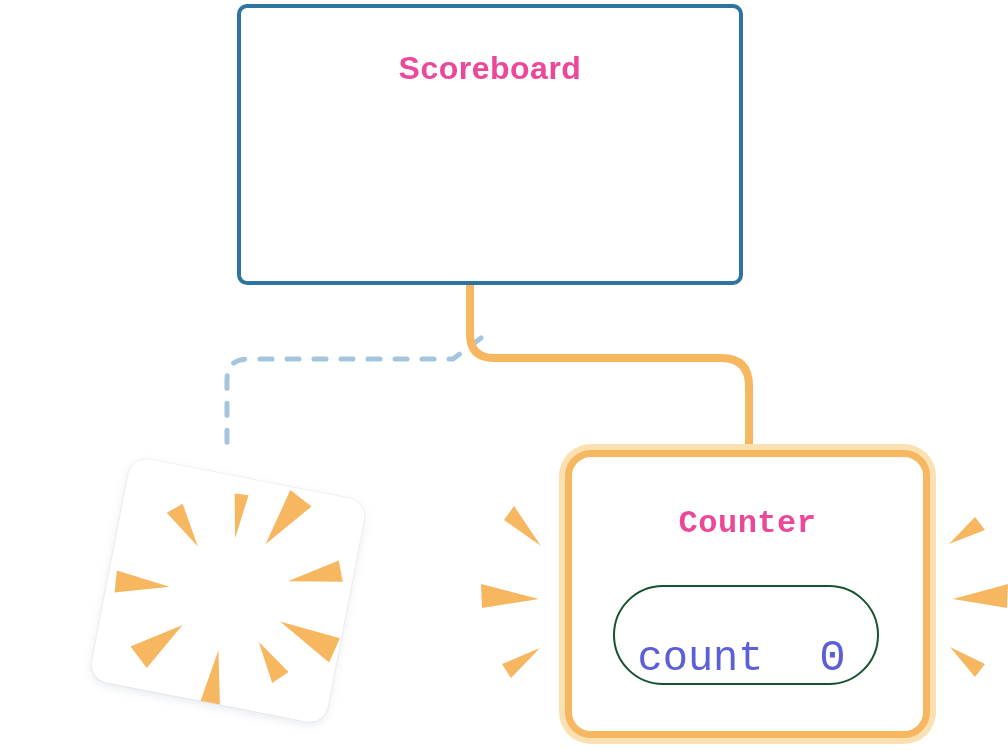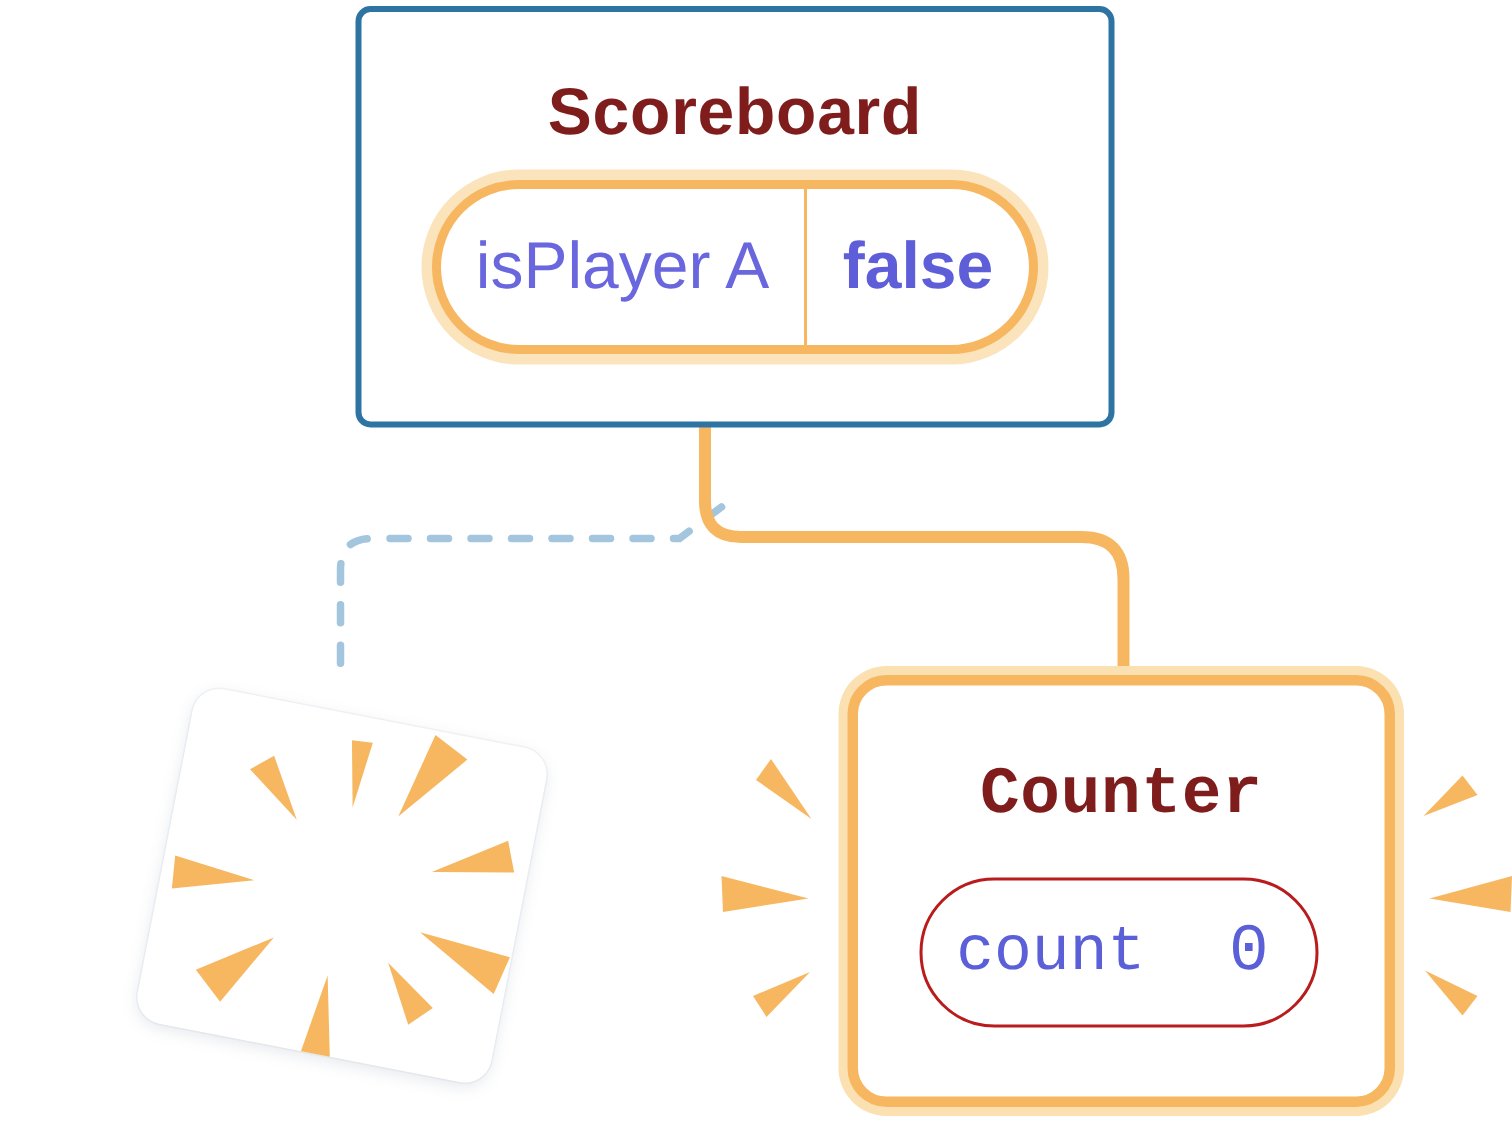--- a/index.html
+++ b/index.html
@@ -11,21 +11,21 @@
   svg{display:block;}
   #overlay{position:absolute;left:0;top:0;z-index:1;}
 
   
   .scoreboard-card{
     position:absolute;left:237px;top:4px;width:498px;height:273px;
     background:#ffffff;border:4px solid #2E74A3;border-radius:10px;z-index:2;
   }
   .card-title{
     position:absolute;left:0;width:100%;text-align:center;
-    color:#7f1d1d;font-size:44px;font-weight:600;letter-spacing:0.5px;
+    color:#ec4899;font-size:32px;font-weight:600;letter-spacing:0.5px;
   }
   .scoreboard-card .card-title{top:42px;}
 
   .state-pill-orange{
     position:absolute;left:47px;top:112px;width:392px;height:104px;
     background:#fff;border:6px solid #F7B761;border-radius:62px;
     box-shadow:0 0 0 7px #FBE3BC;
     display:flex;align-items:stretch;
   }
   .state-pill-orange .pill-name{
@@ -40,22 +40,22 @@
 
   
   .counter-card{
     position:absolute;left:565px;top:450px;width:351px;height:274px;
     background:#ffffff;border:7px solid #F7B761;border-radius:26px;
     box-shadow:0 0 0 6px #FBE0B2;z-index:2;font-family:Liberation Mono, monospace;
   }
   .counter-card .card-title{top:48px;}
   .state-pill-purple{
     position:absolute;left:41px;top:128px;width:262px;height:96px;
-    background:#fff;border:2px solid #b91c1c;border-radius:52px;
-    display:flex;align-items:center;
+    background:#fff;border:2px solid #14532d;border-radius:52px;
+    display:flex;align-items:flex-end;
   }
   .state-pill-purple .pill-name{
     width:171px;display:flex;align-items:center;justify-content:center;
     color:#5B60D8;font-size:42px;
   }
   .state-pill-purple .pill-divider{width:2px;background:#5C62D6;}
   .state-pill-purple .pill-value{
     flex:1;display:flex;align-items:center;justify-content:center;
     color:#5B60D8;font-size:44px;
   }
@@ -88,25 +88,20 @@
       <polygon points="539,599 481,584 482,608"></polygon>
       <polygon points="540,648 502,664 511,678"></polygon>
       <polygon points="949,544 985,530 975,517"></polygon>
       <polygon points="953,599 1008,584 1007,608"></polygon>
       <polygon points="950,647 975,677 985,664"></polygon>
     </g>
   </svg>
 
   <div class="scoreboard-card">
     <div class="card-title">Scoreboard</div>
-    <div class="state-pill-orange">
-      <div class="pill-name">isPlayer A</div>
-      <div class="pill-divider"></div>
-      <div class="pill-value">false</div>
-    </div>
   </div>
 
   <div class="poof-card">
     <svg width="240" height="227" viewBox="0 0 240 227">
       <g fill="#F7B761">
         <polygon points="117,61 122,16 108,17"></polygon>
         <polygon points="148,61 186,15 162,3"></polygon>
         <polygon points="177,93 231,83 223,63"></polygon>
         <polygon points="177,134 233,165 239,139"></polygon>
         <polygon points="160,158 181,196 195,182"></polygon>

